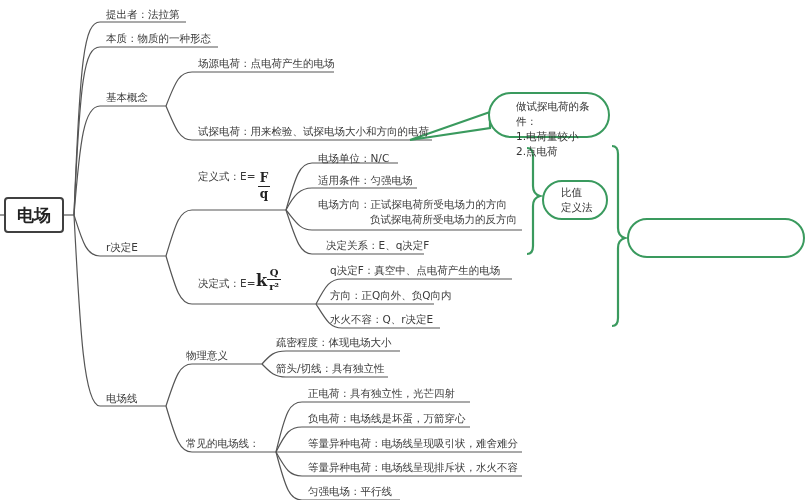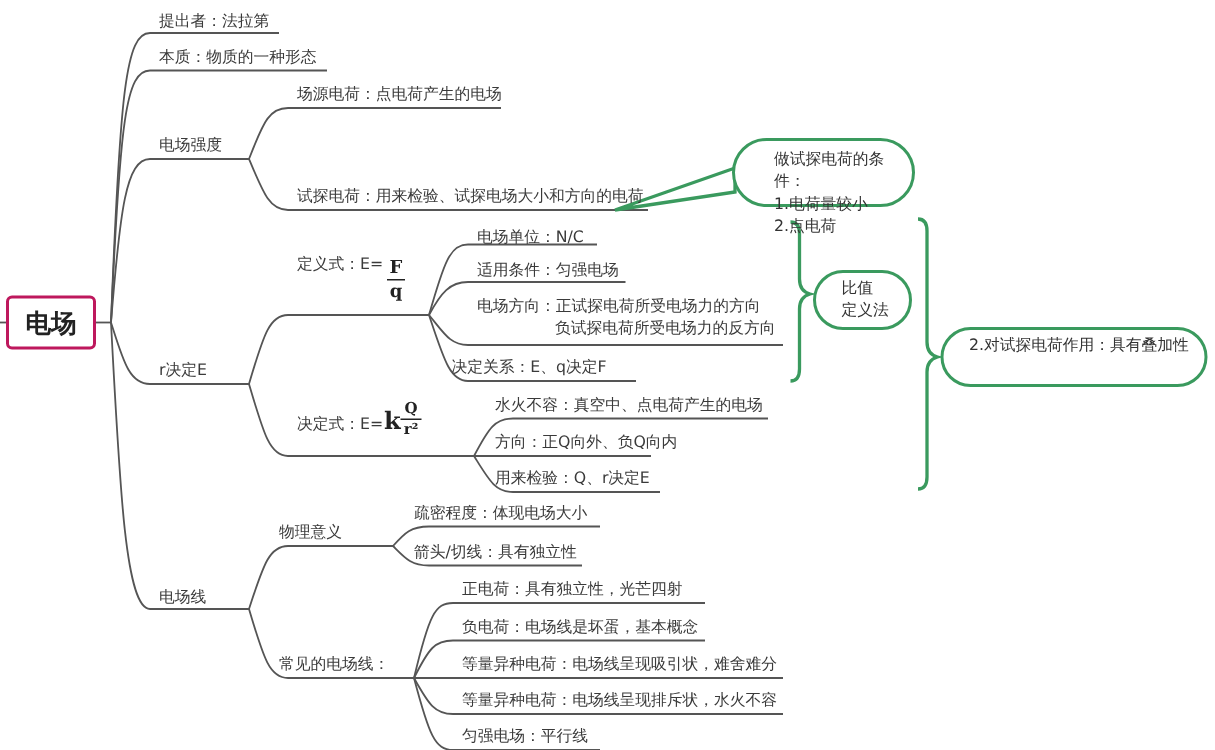--- a/index.html
+++ b/index.html
@@ -1,21 +1,21 @@
 <!DOCTYPE html>
 <html><head>
 <meta charset="utf-8">
 <style>
   html, body { margin:0; padding:0; background:#ffffff; }
   body { width:810px; height:500px; position:relative; overflow:hidden;
          font-family: "DejaVu Sans", "Liberation Sans", sans-serif; color:#333; }
   svg.lines { position:absolute; left:0; top:0; width:810px; height:500px; }
   .t { position:absolute; font-size:10.5px; white-space:nowrap; line-height:13px; color:#3a3a3a; }
   .root { position:absolute; left:4px; top:197px; width:60px; height:36px;
-          border:2px solid #be185d; border-radius:4px; box-sizing:border-box;
+          border:2px solid #404040; border-radius:4px; box-sizing:border-box;
           display:flex; align-items:center; justify-content:center;
           font-size:17px; font-weight:bold; color:#222; background:#fff; }
   .bubble { position:absolute; border:2.5px solid #3a9a5e; background:#fff;
             box-sizing:border-box; font-size:10.5px; line-height:15px; color:#333; }
   .frac { position:absolute; font-family:"DejaVu Serif", "Liberation Serif", serif;
           font-weight:bold; color:#222; text-align:center; }
 </style>
 </head>
 <body>
 
@@ -65,71 +65,70 @@
     <path d="M527 148 Q 533 148 533 156 V 186 Q 533 194 540 196 Q 533 198 533 206 V 246 Q 533 254 527 254"></path>
 
     <path d="M612 146 Q 618 146 618 154 V 228 Q 618 236 625 238 Q 618 240 618 248 V 318 Q 618 326 612 326"></path>
   </g>
 </svg>
 
 <div class="root">电场</div>
 
 <div class="t" style="left:106px;top:8px">提出者：法拉第</div>
 <div class="t" style="left:106px;top:32px">本质：物质的一种形态</div>
-<div class="t" style="left:106px;top:91px">电场强度</div>
+<div class="t" style="left:106px;top:91px">基本概念</div>
 <div class="t" style="left:106px;top:241px">r决定E</div>
 <div class="t" style="left:106px;top:392px">电场线</div>
 
 <div class="t" style="left:198px;top:57px">场源电荷：点电荷产生的电场</div>
 <div class="t" style="left:198px;top:125px">试探电荷：用来检验、试探电场大小和方向的电荷</div>
 
 <div class="t" style="left:198px;top:170px">
   <span>定义式：E=</span>
 </div>
 <div class="frac" style="left:258px;top:172px;width:12px;font-size:12px;line-height:13px">
   <div>F</div>
   <div style="border-top:1.2px solid #222;margin:1px 0"></div>
   <div>q</div>
 </div>
 <div class="t" style="left:318px;top:152px">电场单位：N/C</div>
 <div class="t" style="left:318px;top:174px">适用条件：匀强电场</div>
 <div class="t" style="left:318px;top:198px">电场方向：正试探电荷所受电场力的方向</div>
 <div class="t" style="left:370px;top:213px">负试探电荷所受电场力的反方向</div>
-<div class="t" style="left:301px;top:239px">决定关系：E、q决定F</div>
+<div class="t" style="left:326px;top:239px">决定关系：E、q决定F</div>
 
 <div class="t" style="left:198px;top:277px">
   <span>决定式：E=</span>
 </div>
 <div class="frac" style="left:256px;top:273px;font-size:16px;line-height:16px">k</div>
 <div class="frac" style="left:267px;top:267px;width:14px;font-size:10px;line-height:11px">
   <div>Q</div>
   <div style="border-top:1.2px solid #222;margin:1px 0"></div>
   <div>r²</div>
 </div>
-<div class="t" style="left:330px;top:264px">水火不容：真空中、点电荷产生的电场</div>
+<div class="t" style="left:330px;top:264px">q决定F：真空中、点电荷产生的电场</div>
 <div class="t" style="left:330px;top:289px">方向：正Q向外、负Q向内</div>
-<div class="t" style="left:330px;top:313px">用来检验：Q、r决定E</div>
+<div class="t" style="left:330px;top:313px">水火不容：Q、r决定E</div>
 
 <div class="t" style="left:186px;top:349px">物理意义</div>
 <div class="t" style="left:276px;top:336px">疏密程度：体现电场大小</div>
 <div class="t" style="left:276px;top:362px">箭头/切线：具有独立性</div>
 
 <div class="t" style="left:186px;top:437px">常见的电场线：</div>
 <div class="t" style="left:308px;top:387px">正电荷：具有独立性，光芒四射</div>
-<div class="t" style="left:308px;top:412px">负电荷：电场线是坏蛋，基本概念</div>
+<div class="t" style="left:308px;top:412px">负电荷：电场线是坏蛋，万箭穿心</div>
 <div class="t" style="left:308px;top:437px">等量异种电荷：电场线呈现吸引状，难舍难分</div>
 <div class="t" style="left:308px;top:461px">等量异种电荷：电场线呈现排斥状，水火不容</div>
 <div class="t" style="left:308px;top:485px">匀强电场：平行线</div>
 
 <div class="bubble" style="left:488px;top:92px;width:122px;height:46px;border-radius:29px;padding:5px 0 0 26px">
   <div>做试探电荷的条件：</div>
   <div>1.电荷量较小</div>
   <div>2.点电荷</div>
 </div>
 
 <div class="bubble" style="left:542px;top:180px;width:66px;height:40px;border-radius:20px;padding:3px 0 0 17px">
   <div>比值</div>
   <div>定义法</div>
 </div>
 
 <div class="bubble" style="left:627px;top:218px;width:178px;height:40px;border-radius:20px;padding:3px 0 0 17px">
-  <div>2.对试探电荷作用：具有叠加性</div>
 </div>
 
 </body></html>

